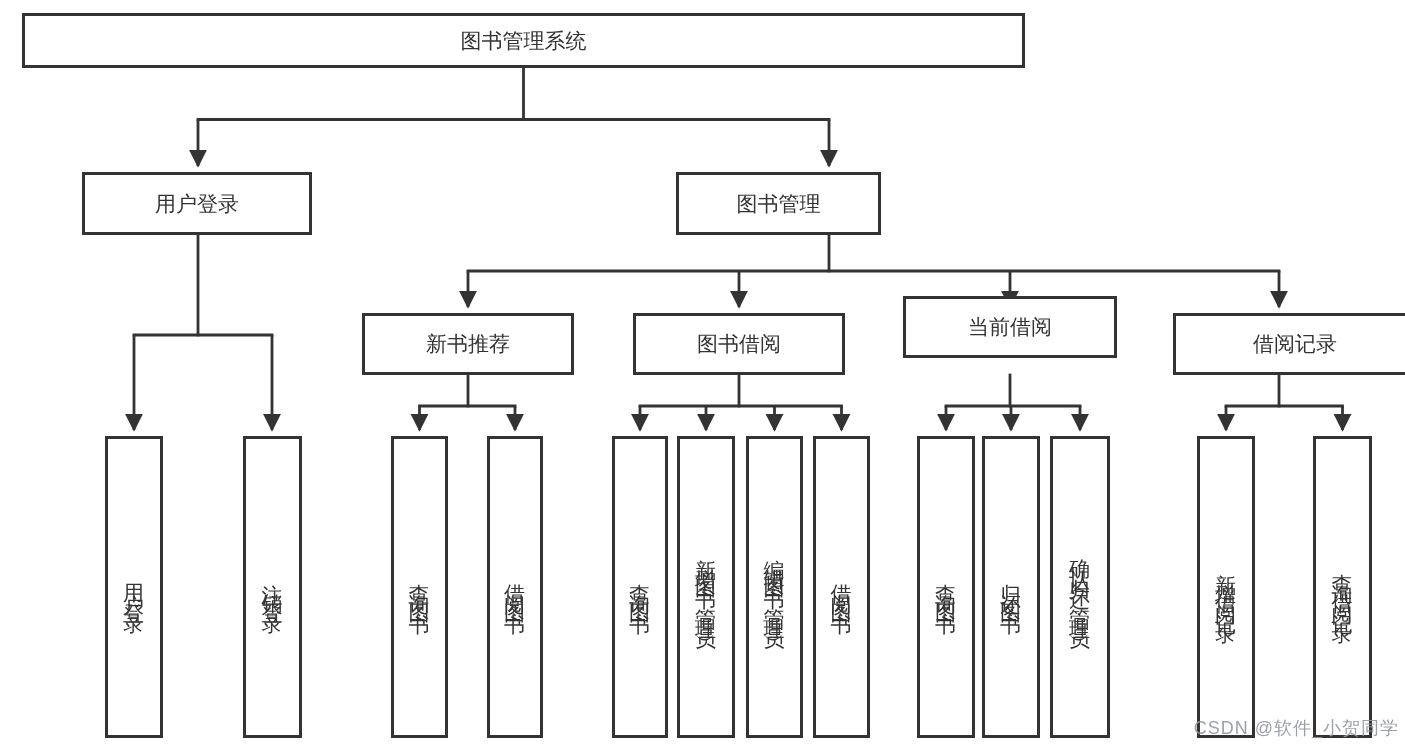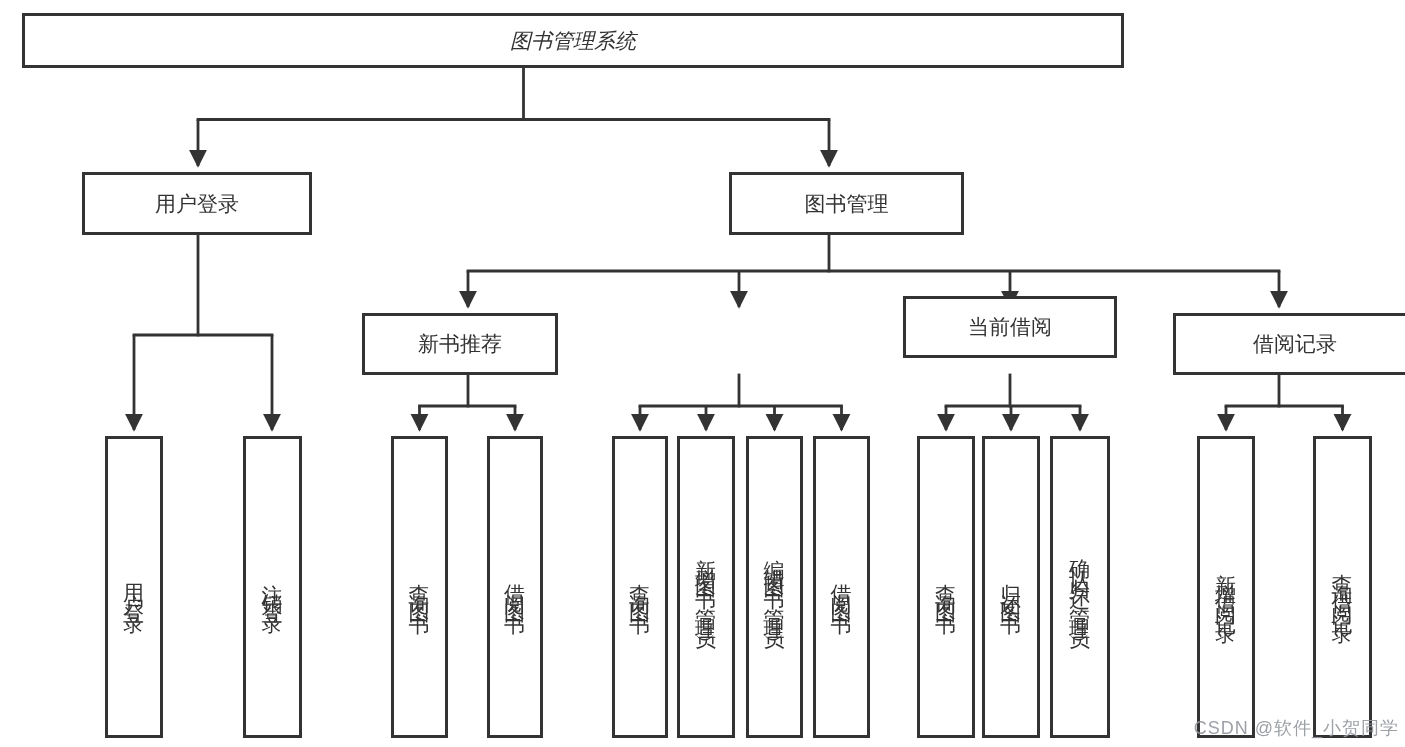--- a/index.html
+++ b/index.html
@@ -26,24 +26,24 @@
   }
   .leaf{
     writing-mode:vertical-rl;
     text-orientation:mixed;
     letter-spacing:10px;
     font-size:21px;
     top:436px;
     height:302px;
   }
   
-  #n-root {left:22px;  top:13px;  width:1102px;height:55px;font-style:italic;}
+  #n-root {left:22px;  top:13px;  width:1003px;height:55px;}
   #n-login{left:82px;  top:172px; width:230px; height:63px;}
-  #n-mgmt {left:729px; top:172px; width:235px; height:63px;}
-  #n-l3-0 {left:362px; top:313px; width:196px; height:62px;}
+  #n-mgmt {left:676px; top:172px; width:205px; height:63px;}
+  #n-l3-0 {left:362px; top:313px; width:212px; height:62px;}
   #n-l3-1 {left:633px; top:313px; width:212px; height:62px;}
   #n-l3-2 {left:903px; top:296px; width:214px; height:62px;}
   #n-l3-3 {left:1173px;top:313px; width:244px; height:62px;}
   #lf-1a{left:105px; width:58px;}
   #lf-1b{left:243px; width:59px;}
   #lf-2a{left:391px; width:57px;}
   #lf-2b{left:487px; width:56px;}
   #lf-3a{left:612px; width:56px;}
   #lf-3b{left:677px; width:58px;}
   #lf-3c{left:746px; width:57px;}
@@ -117,20 +117,21 @@
       <line x1="1342.5" y1="406" x2="1342.5" y2="430" marker-end="url(#ah)"></line>
     </g>
   </svg>
 
   <div class="node" id="n-root">图书管理系统</div>
 
   <div class="node" id="n-login">用户登录</div>
   <div class="node" id="n-mgmt">图书管理</div>
 
   <div class="node" id="n-l3-0">新书推荐</div>
+  <div class="node" id="n-l3-1">图书借阅</div>
   <div class="node" id="n-l3-2">当前借阅</div>
   <div class="node" id="n-l3-3">借阅记录</div>
 
   <div class="node leaf" id="lf-1a">用户登录</div>
   <div class="node leaf" id="lf-1b">注销登录</div>
 
   <div class="node leaf" id="lf-2a">查询图书</div>
   <div class="node leaf" id="lf-2b">借阅图书</div>
 
   <div class="node leaf" id="lf-3a">查询图书</div>

